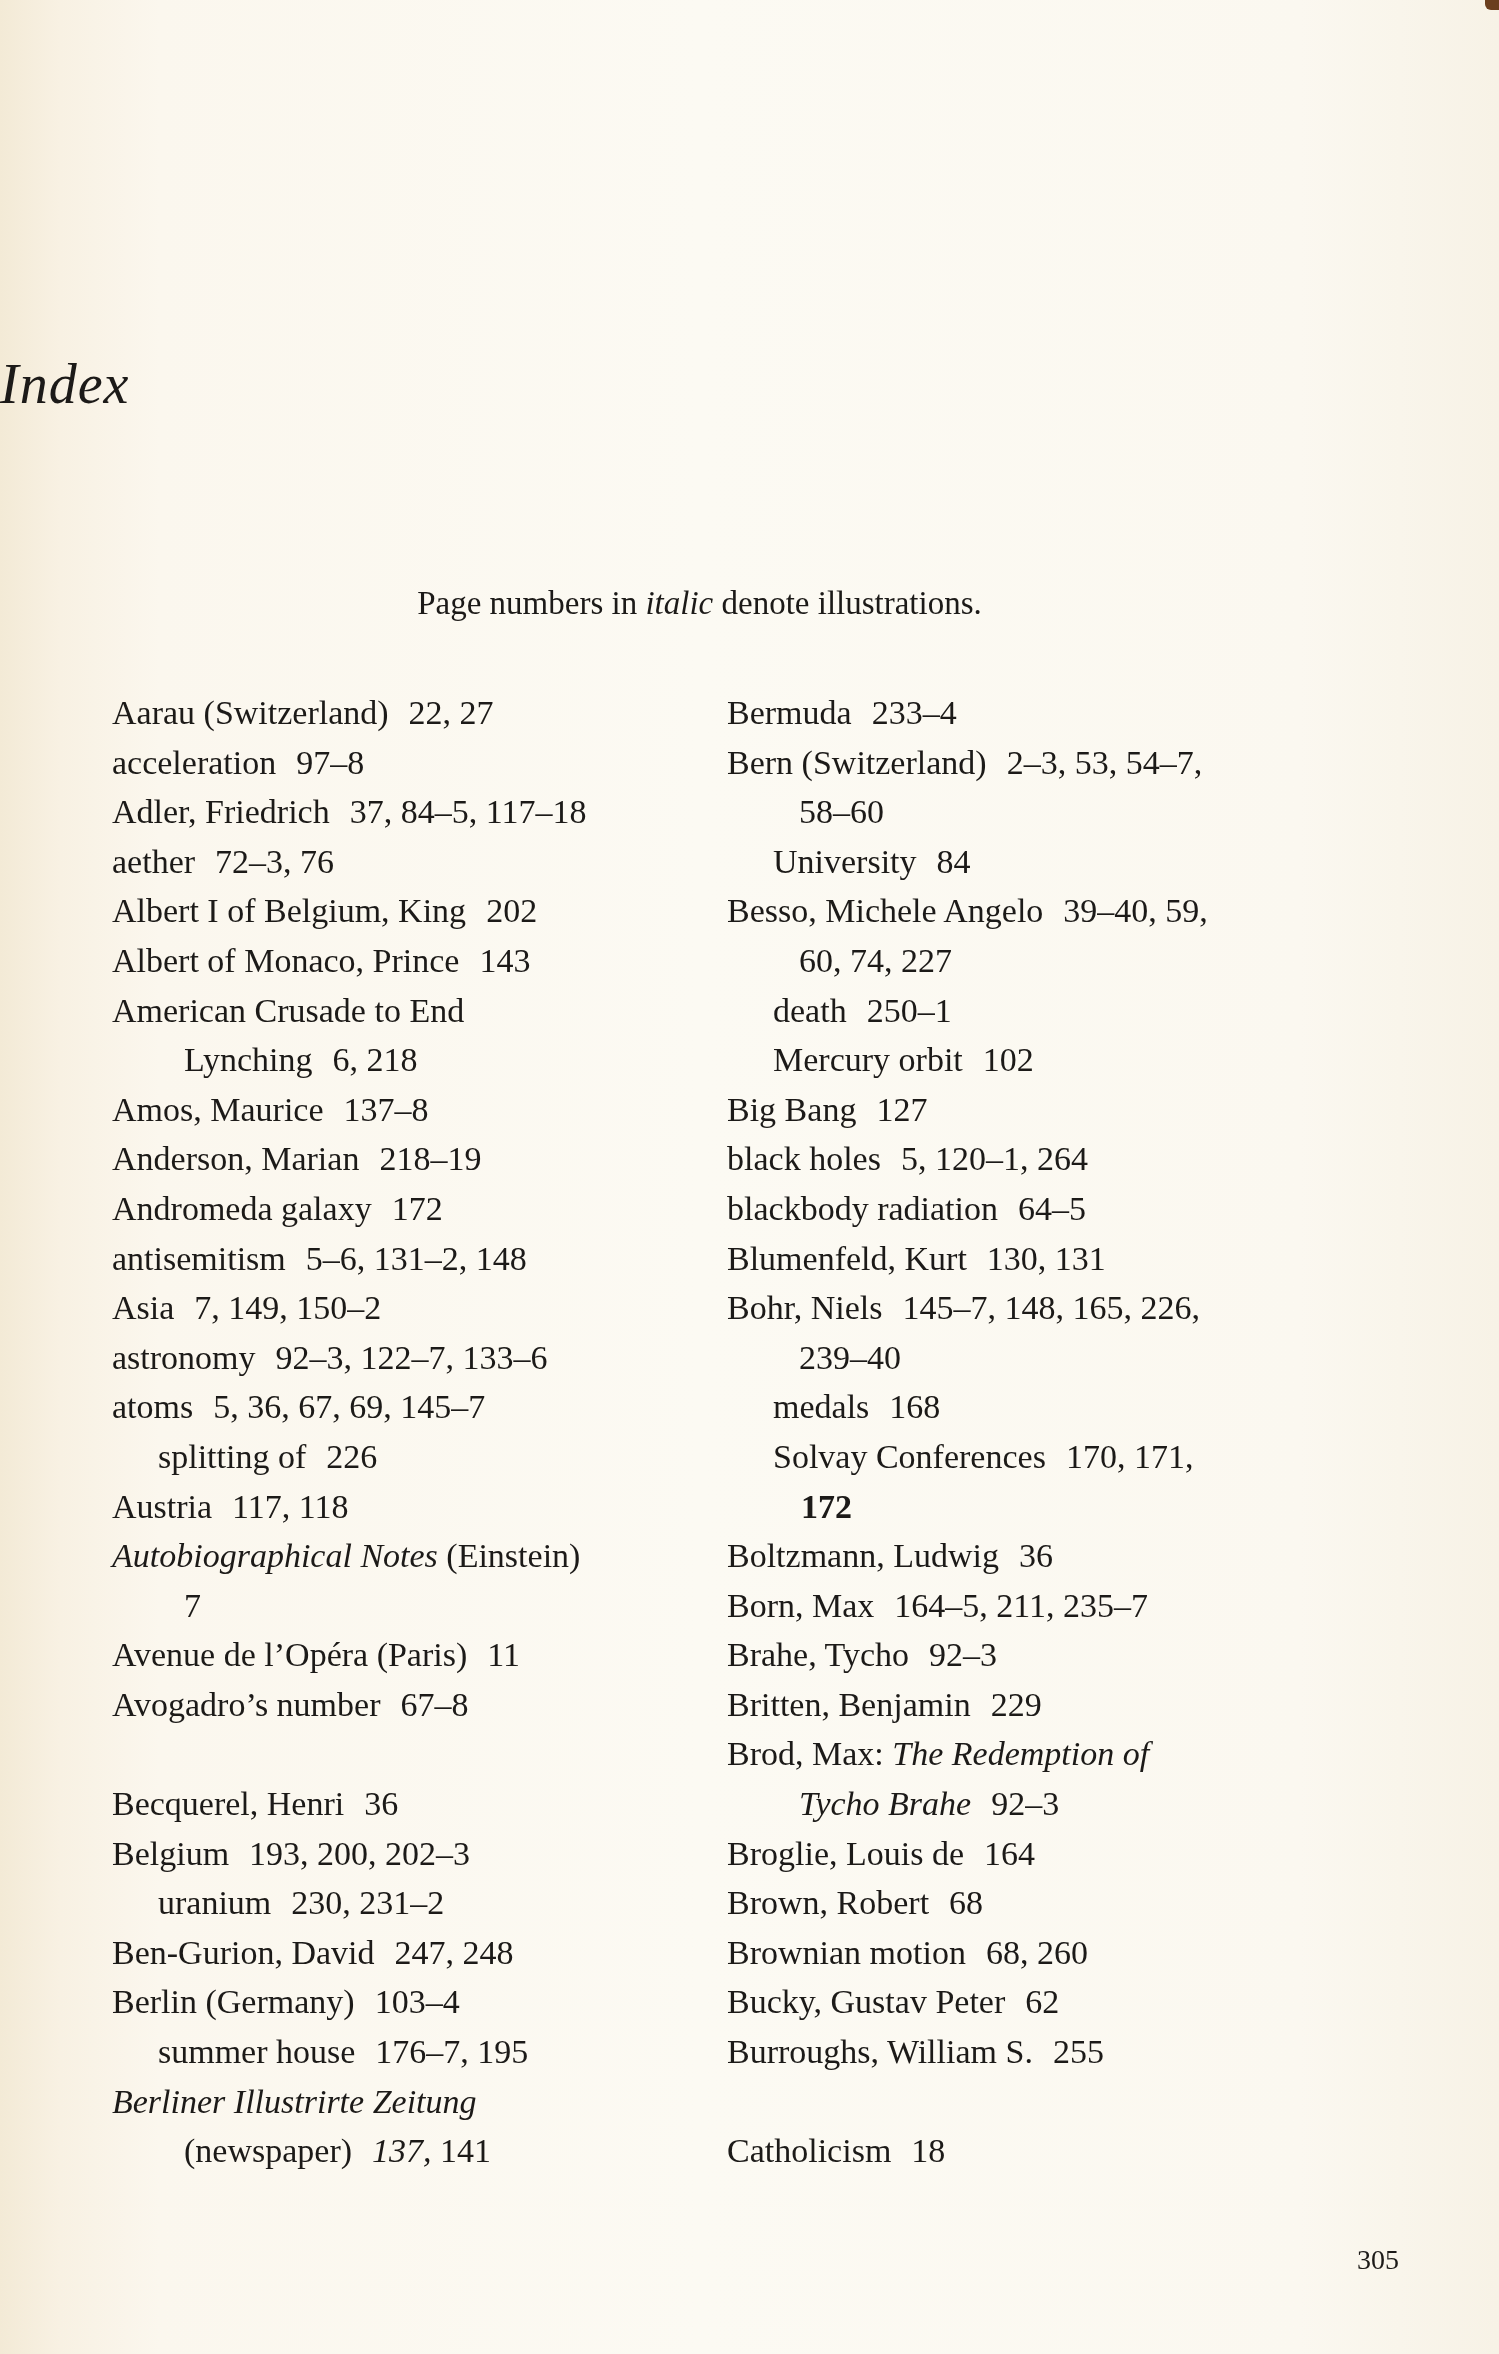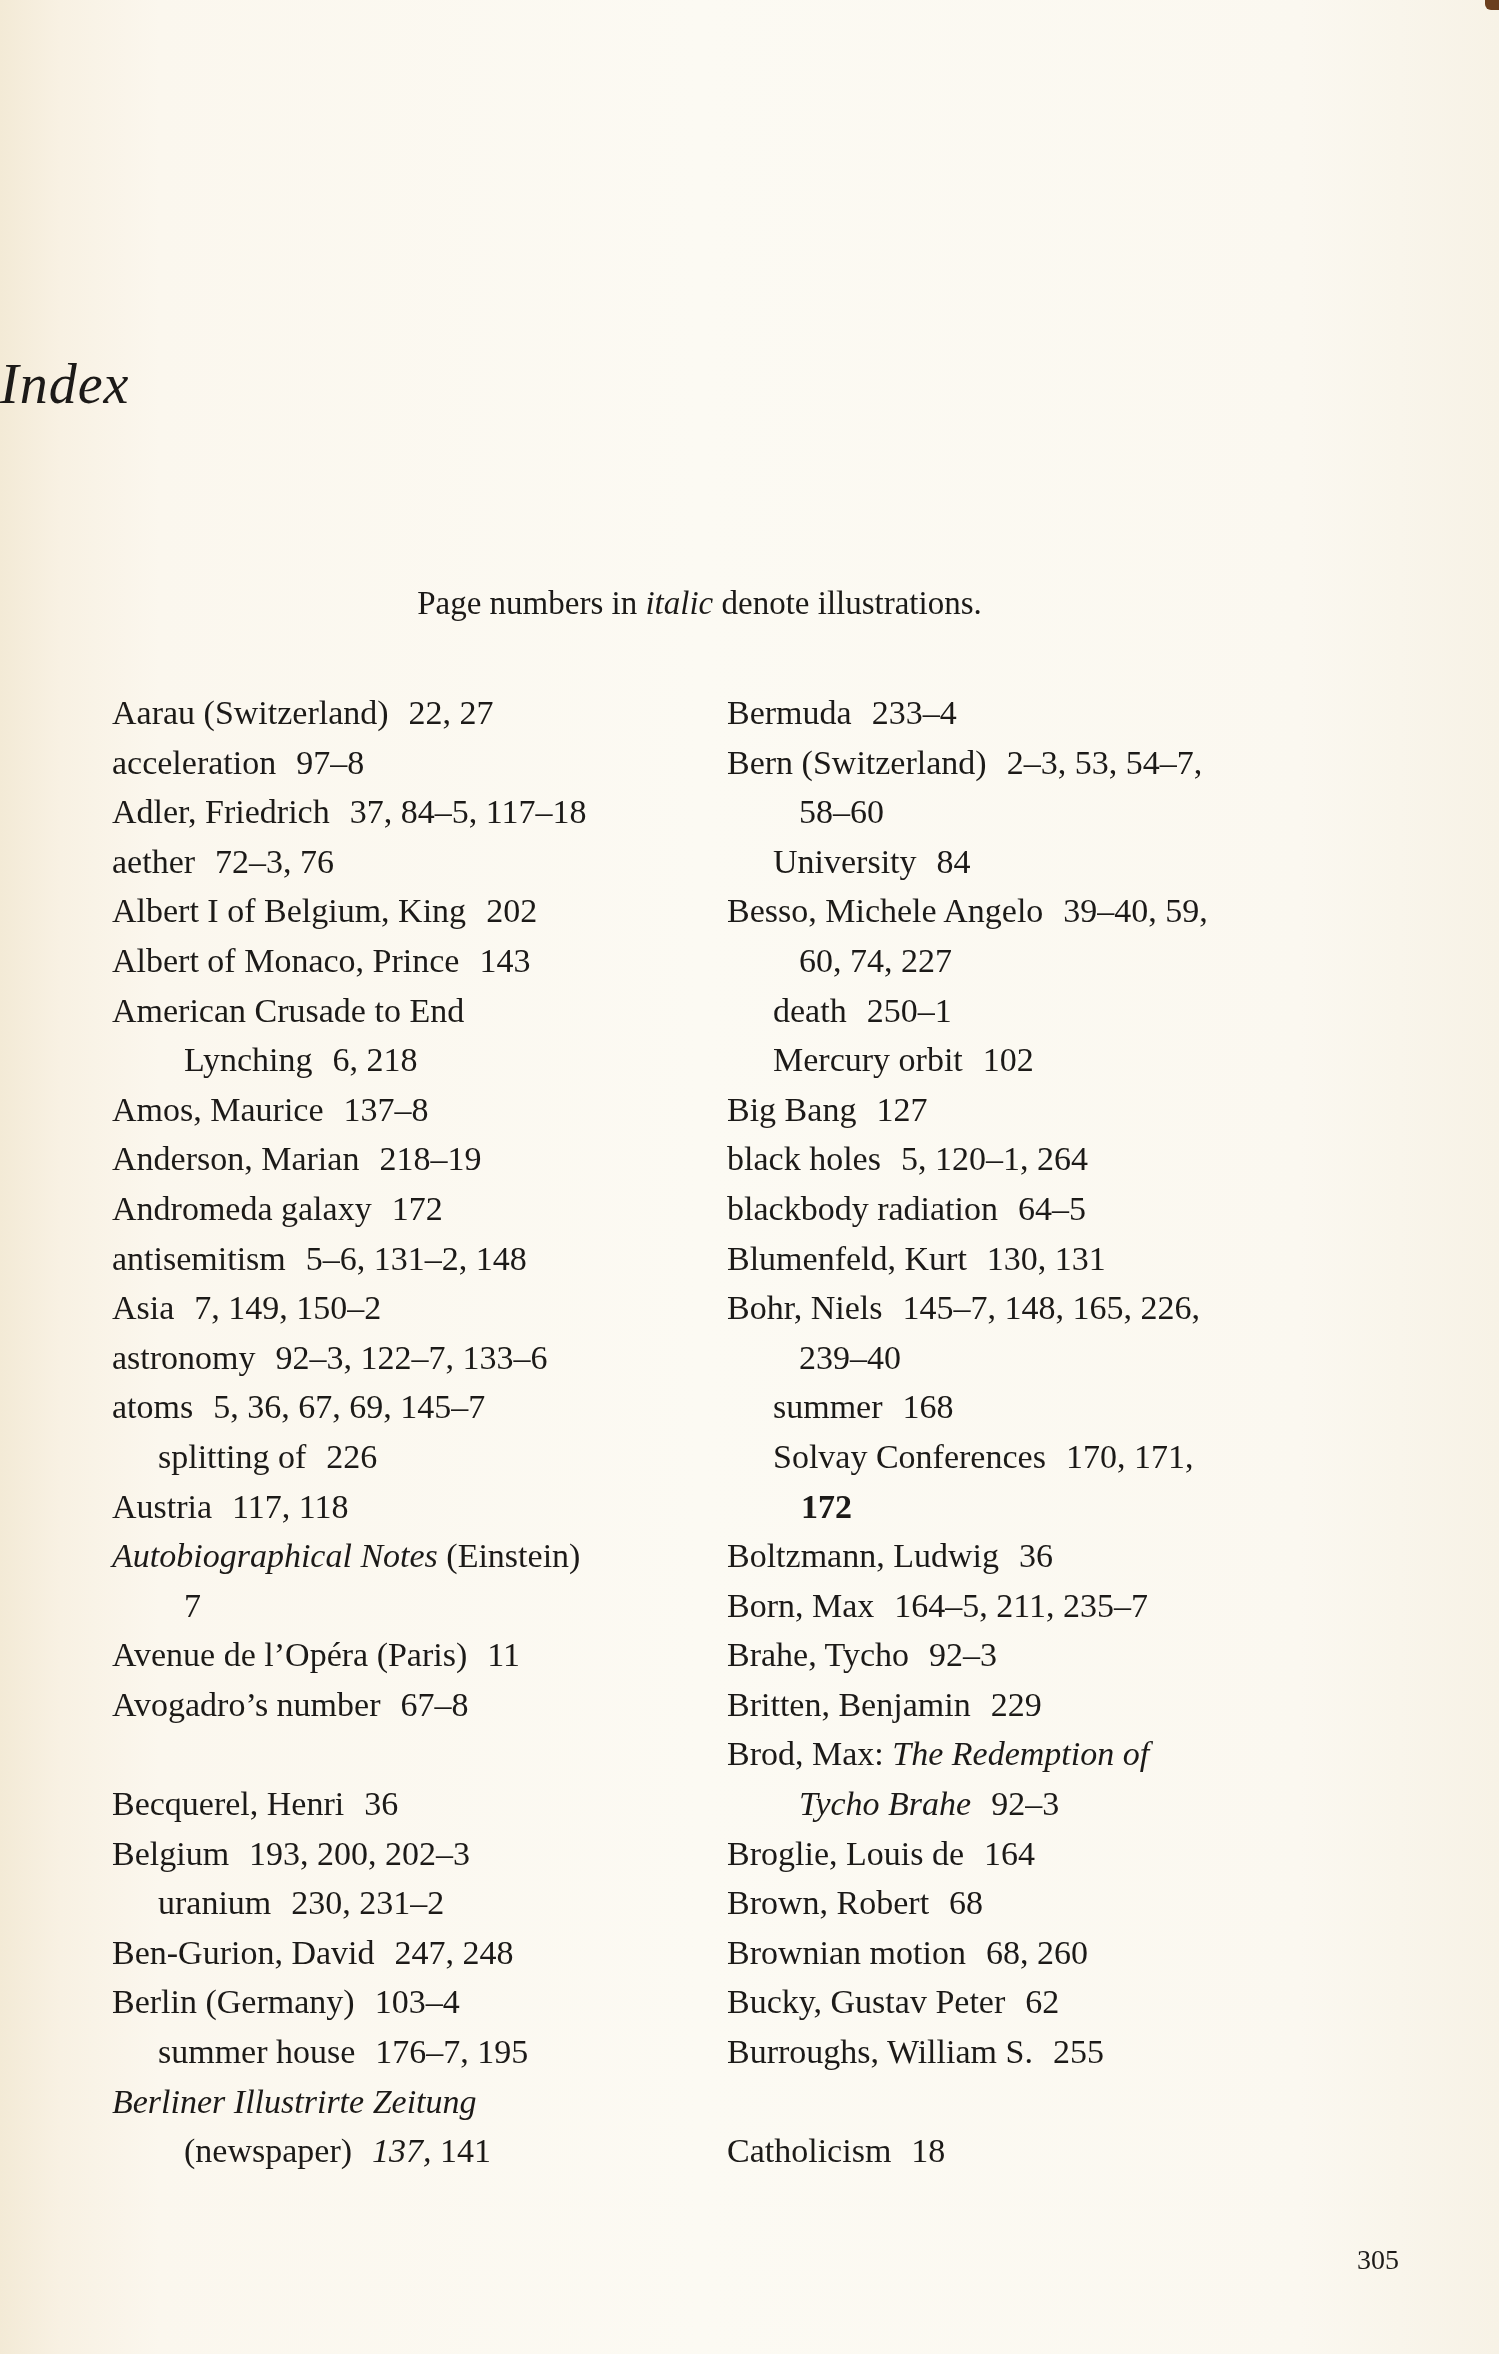--- a/index.html
+++ b/index.html
@@ -86,21 +86,21 @@
     <div class="entry"><span>Besso, Michele Angelo</span><span class="pages"><span>39–40, 59,</span></span></div>
     <div class="entry cont"><span></span><span class="pages" style="margin-left: 0px;"><span>60, 74, 227</span></span></div>
     <div class="entry sub"><span>death</span><span class="pages"><span>250–1</span></span></div>
     <div class="entry sub"><span>Mercury orbit</span><span class="pages"><span>102</span></span></div>
     <div class="entry"><span>Big Bang</span><span class="pages"><span>127</span></span></div>
     <div class="entry"><span>black holes</span><span class="pages"><span>5, 120–1, 264</span></span></div>
     <div class="entry"><span>blackbody radiation</span><span class="pages"><span>64–5</span></span></div>
     <div class="entry"><span>Blumenfeld, Kurt</span><span class="pages"><span>130, 131</span></span></div>
     <div class="entry"><span>Bohr, Niels</span><span class="pages"><span>145–7, 148, 165, 226,</span></span></div>
     <div class="entry cont"><span></span><span class="pages" style="margin-left: 0px;"><span>239–40</span></span></div>
-    <div class="entry sub"><span>summer</span><span class="pages"><span>168</span></span></div>
+    <div class="entry sub"><span>medals</span><span class="pages"><span>168</span></span></div>
     <div class="entry sub"><span>Solvay Conferences</span><span class="pages"><span>170, 171,</span></span></div>
     <div class="entry cont"><span></span><span class="pages" style="margin-left: 2px; font-weight: bold;"><span>172</span></span></div>
     <div class="entry"><span>Boltzmann, Ludwig</span><span class="pages"><span>36</span></span></div>
     <div class="entry"><span>Born, Max</span><span class="pages"><span>164–5, 211, 235–7</span></span></div>
     <div class="entry"><span>Brahe, Tycho</span><span class="pages"><span>92–3</span></span></div>
     <div class="entry"><span>Britten, Benjamin</span><span class="pages"><span>229</span></span></div>
     <div class="entry"><span>Brod, Max: </span><span class="it">The Redemption of</span></div>
     <div class="entry cont"><span class="it">Tycho Brahe</span><span></span><span class="pages"><span>92–3</span></span></div>
     <div class="entry"><span>Broglie, Louis de</span><span class="pages"><span>164</span></span></div>
     <div class="entry"><span>Brown, Robert</span><span class="pages"><span>68</span></span></div>

